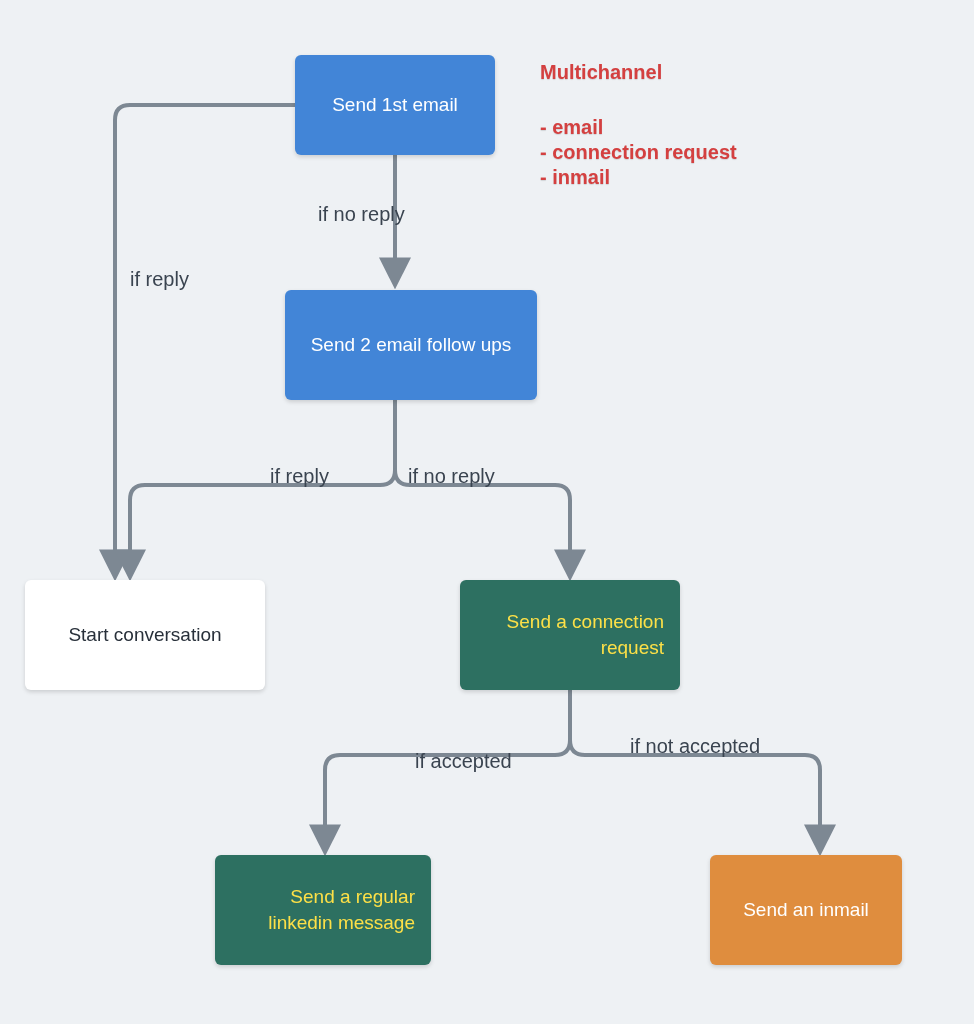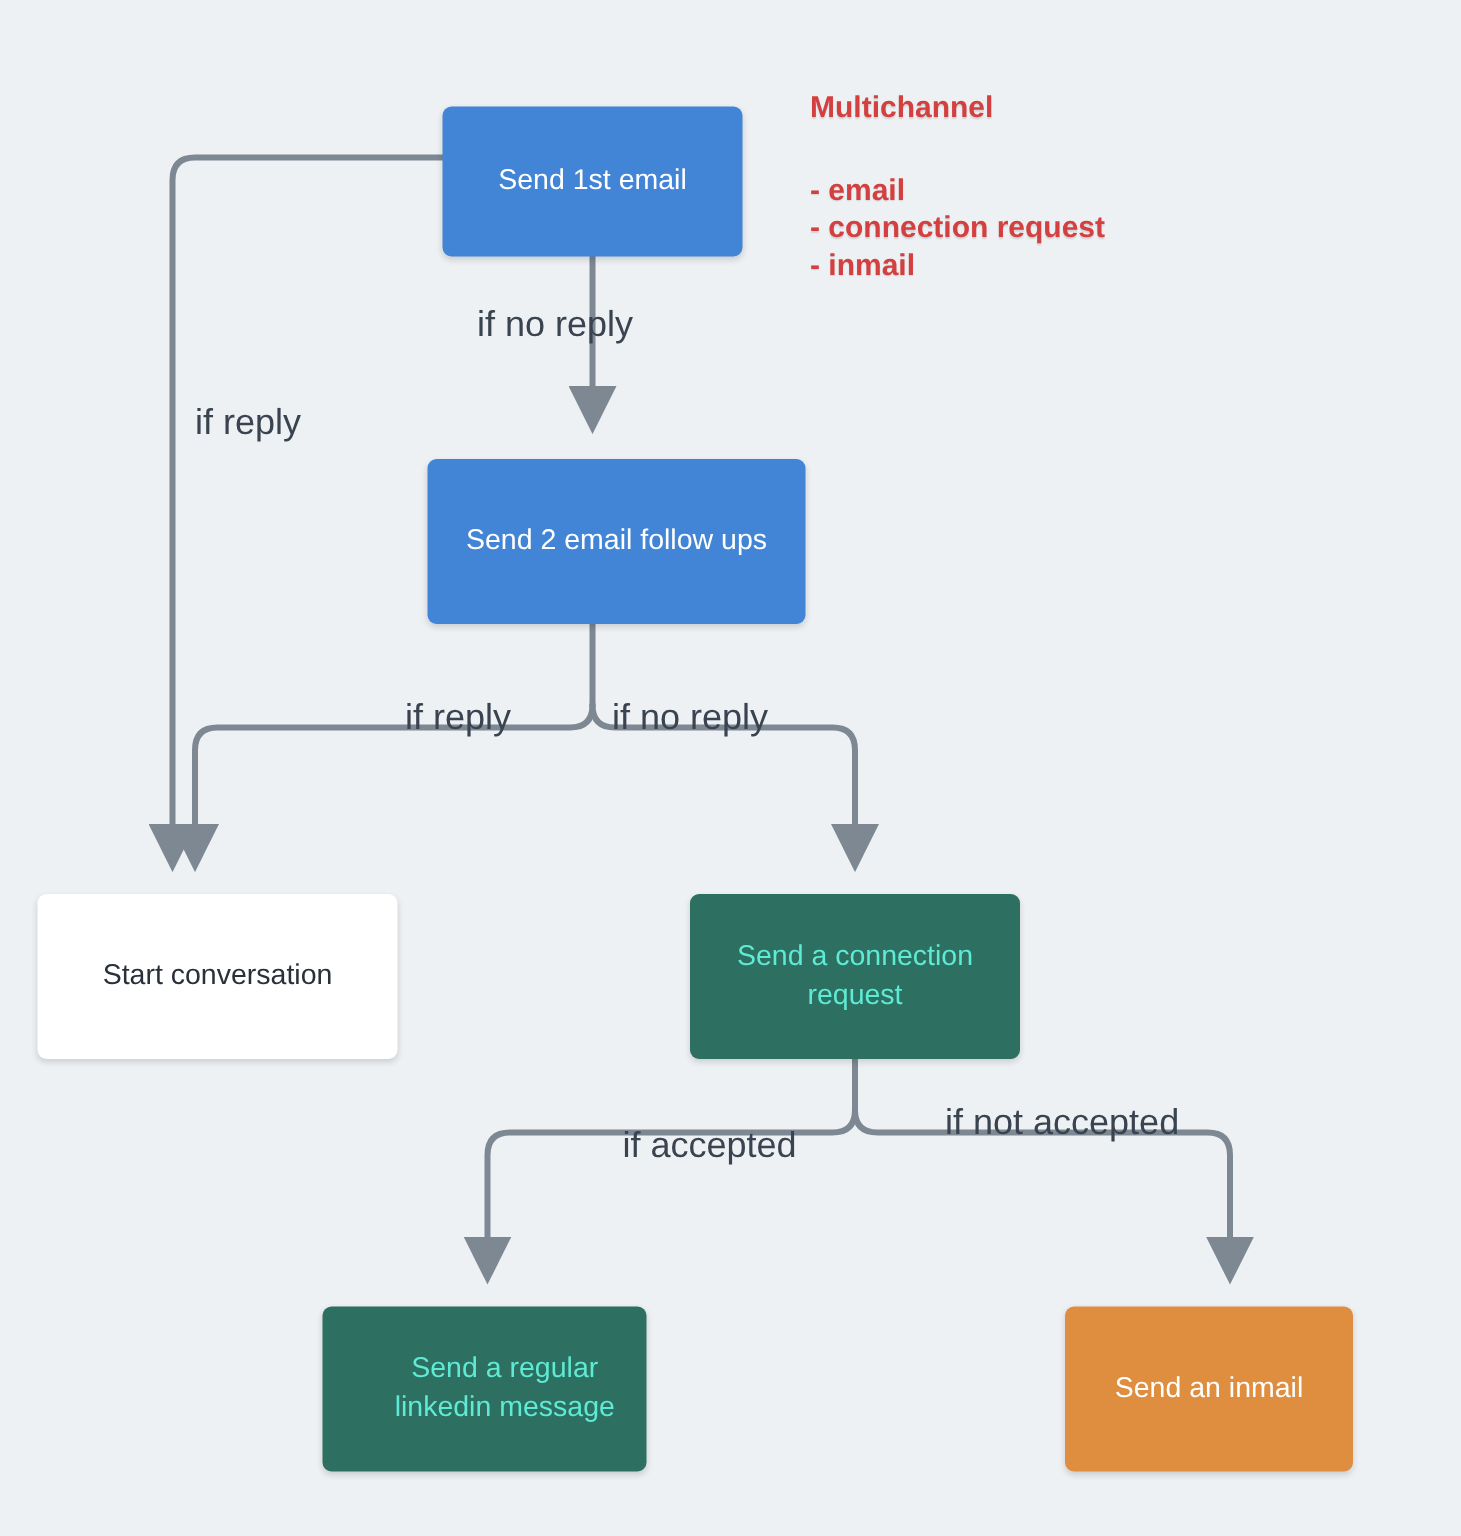--- a/index.html
+++ b/index.html
@@ -10,37 +10,36 @@
     font-family: -apple-system, BlinkMacSystemFont, "Segoe UI", Helvetica, Arial, sans-serif;
     position: relative;
     overflow: hidden;
   }
   .canvas { position: absolute; inset: 0; }
   .box {
     position: absolute;
     display: flex;
     align-items: center;
     justify-content: center;
-    text-align: center;
+    text-align: right;
     padding: 10px 16px;
     border-radius: 6px;
     box-shadow: 0 2px 4px rgba(0,0,0,0.15);
     font-size: 19px;
     line-height: 1.35;
     font-weight: 500;
-    margin-top: 16px;
   }
   .blue  { background: #4285d7; color: #fff; }
-  .green { background: #2d7061; color: #5eead4; }
+  .green { background: #2d7061; color: #fde047; }
   .orange{ background: #df8d3e; color: #fff; }
   .white { background: #ffffff; color: #28303a; }
   .edge-label {
     position: absolute;
     color: #3a4450;
-    font-size: 24px;
+    font-size: 20px;
     white-space: nowrap;
   }
   svg { position: absolute; inset: 0; overflow: visible; }
   .title-block {
     position: absolute;
     left: 540px;
     top: 60px;
     color: #d44040;
     font-size: 20px;
     font-weight: 700;

